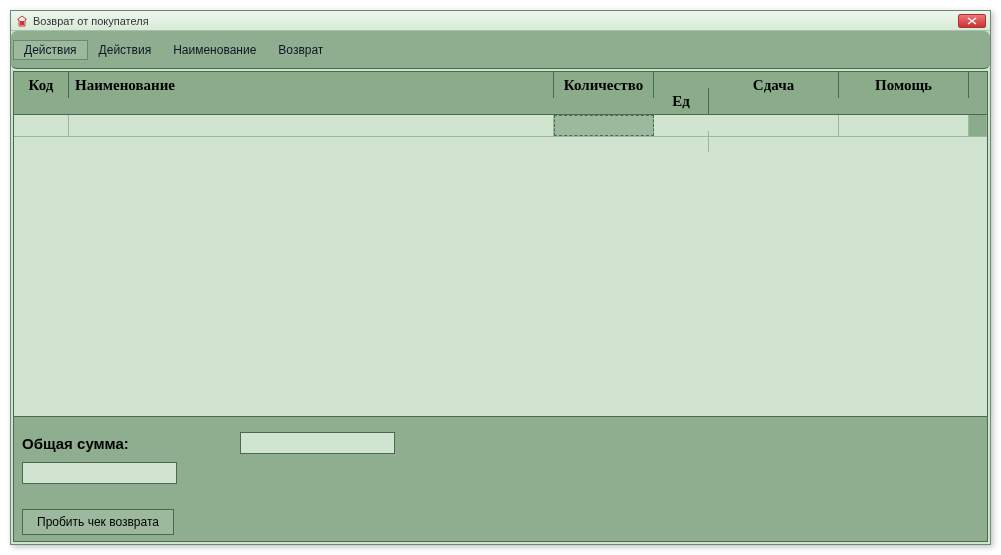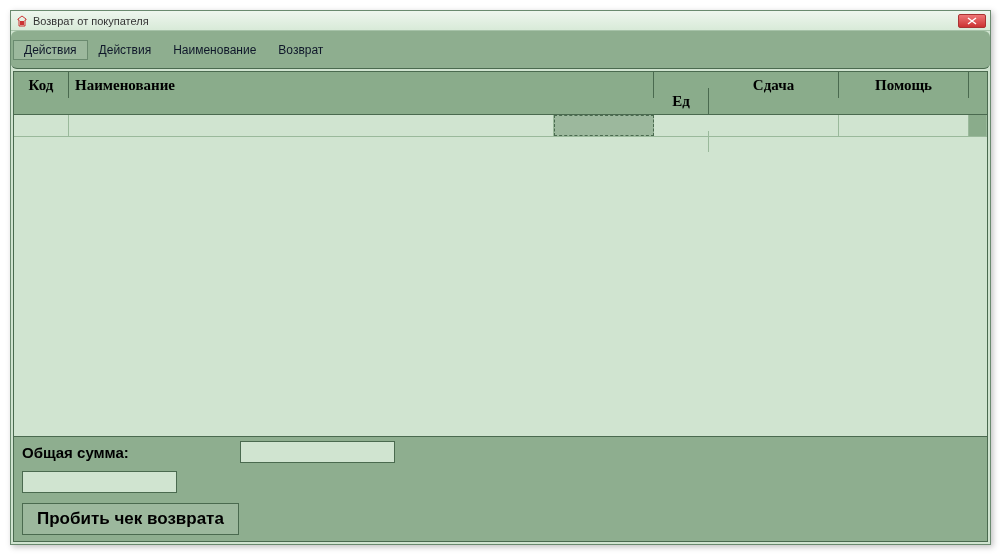--- a/index.html
+++ b/index.html
@@ -113,21 +113,21 @@
     height: 100%;
   }
   .grid-row .cell.selected {
     background: #9cb89d;
     border: 1px dashed #4a6a4f;
   }
   .bottom-panel {
     background: #8eae8f;
     border: 1px solid #4a6a4f;
     border-top: none;
-    padding: 4px 8px 6px 8px;
+    padding: 15px 8px 6px 8px;
     font-size: 15px;
     font-weight: bold;
     color: #000;
   }
   .field-row {
     display: flex;
     align-items: center;
     margin-bottom: 8px;
   }
   .field-row label {
@@ -143,26 +143,26 @@
   }
   .field-row input.wide {
     flex: 1;
     height: 22px;
     background: #d0e4d0;
     border: 1px solid #4a6a4f;
     font-size: 14px;
     padding: 0 4px;
   }
   .action-btn {
-    margin-top: 2px;
+    margin-top: 17px;
     padding: 5px 14px;
     background: #9cb89d;
     border: 1px solid #4a6a4f;
-    font-size: 17px;
-    font-weight: bold;
+    font-size: 12px;
+    font-weight: normal;
     cursor: pointer;
   }
 </style>
 </head>
 <body>
 
 <div class="window">
 
   <div class="titlebar">
     <span class="icon">
@@ -185,20 +185,21 @@
     <div class="menu-item">Наименование</div>
     <div class="menu-item">Возврат</div>
   </div>
 
   <div class="content">
 
     <div class="grid-area">
       <div class="grid-header">
         <div class="col col-code">Код</div>
         <div class="col col-name">Наименование</div>
+        <div class="col col-qty">Количество</div>
         <div class="col col-unit">Ед</div>
         <div class="col col-price">Сдача</div>
         <div class="col col-sum">Помощь</div>
         <div class="col col-scroll"></div>
       </div>
       <div class="grid-body">
         <div class="grid-row">
           <div class="cell col-code"></div>
           <div class="cell col-name"></div>
           <div class="cell col-qty selected"></div>

